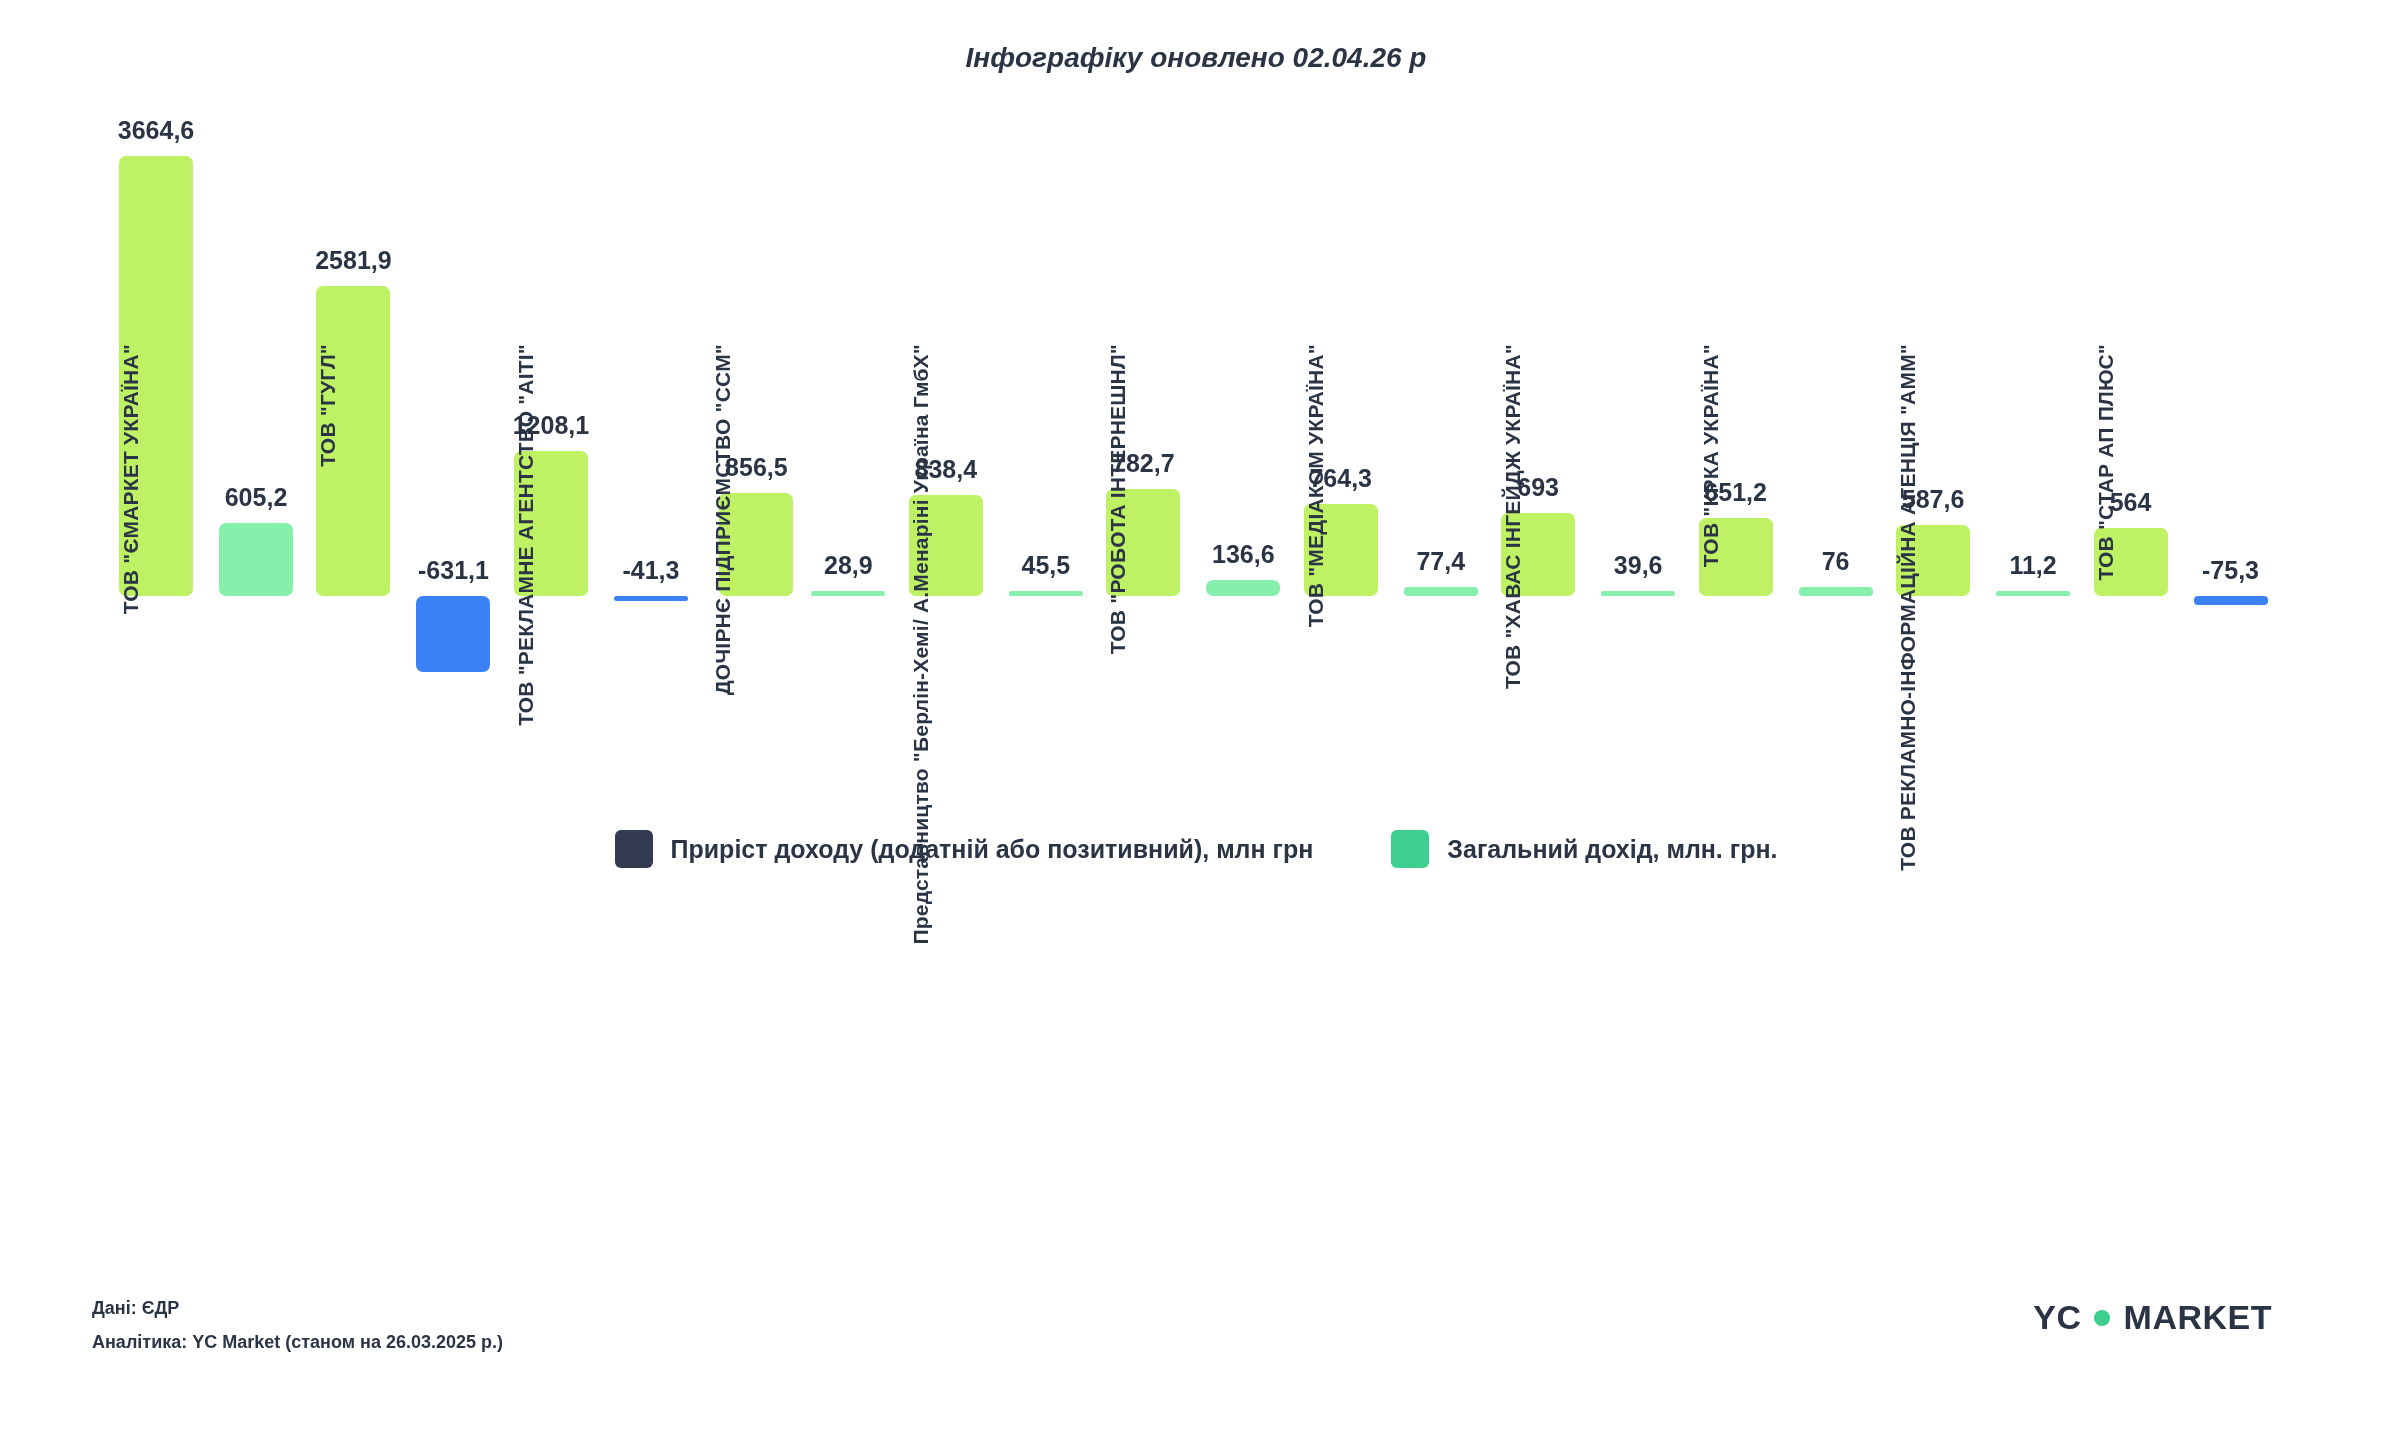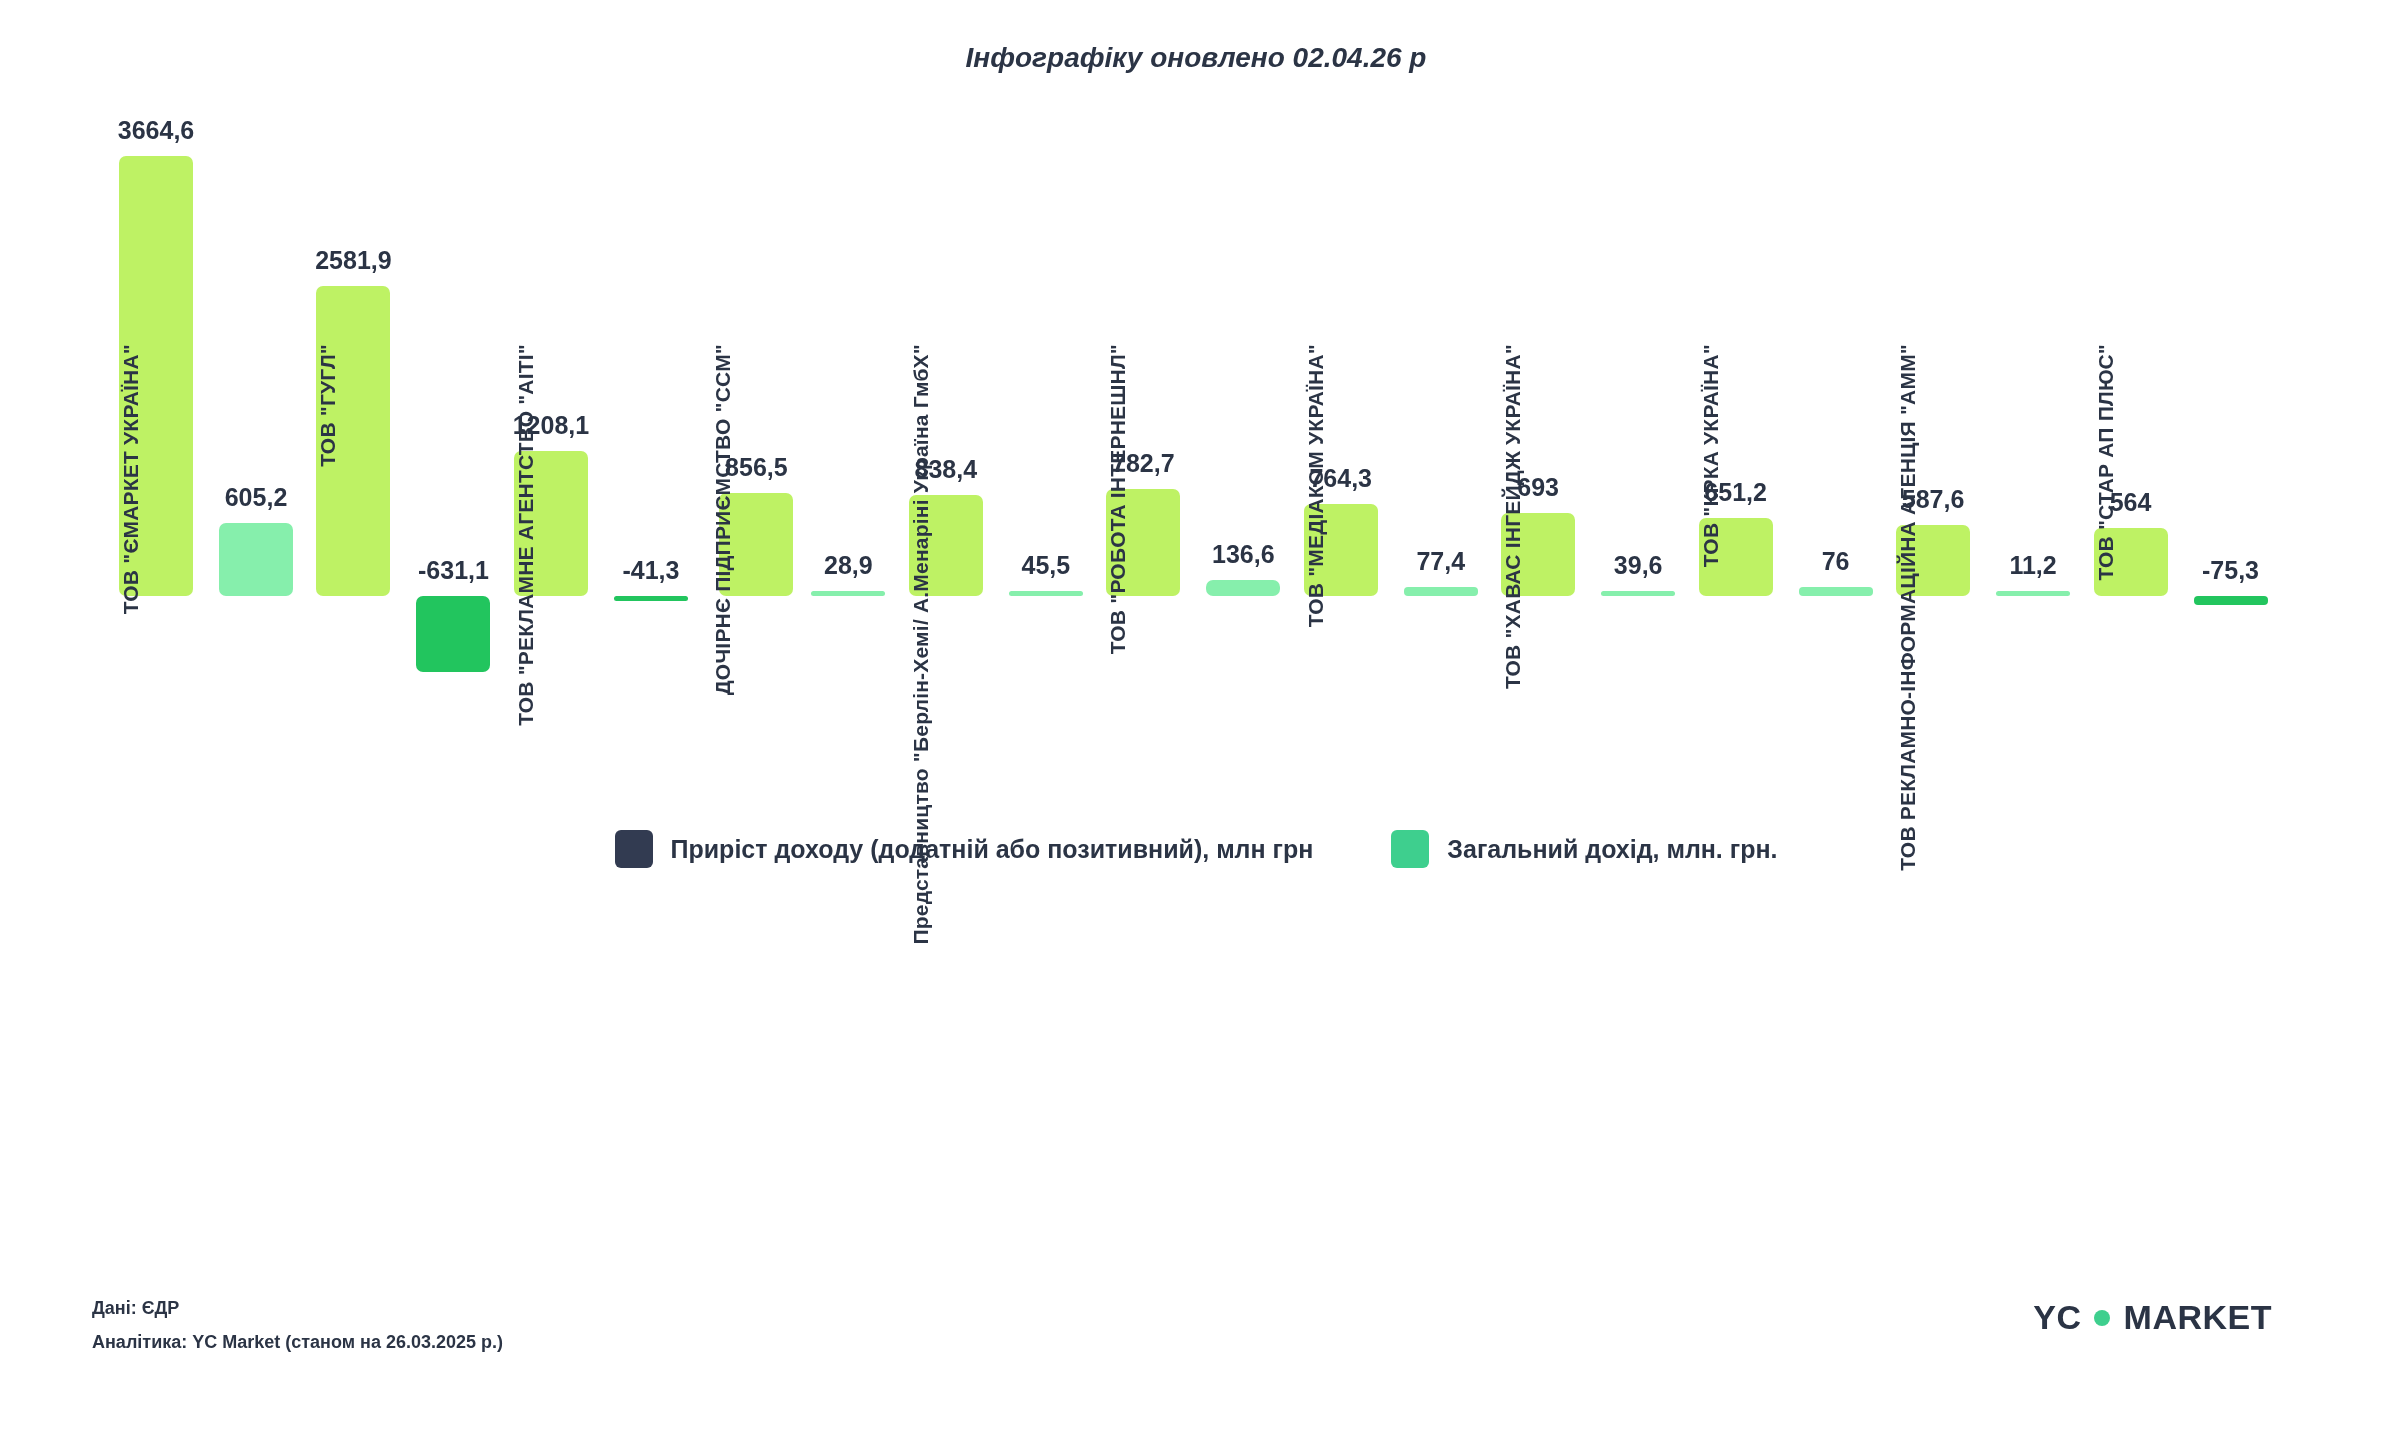--- a/index.html
+++ b/index.html
@@ -76,21 +76,21 @@
     position: absolute;
     bottom: 200px; 
   }
   .bar {
     position: relative;
     border-radius: 7px;
     width: 74px;
   }
   .bar.revenue { background: #bef264; }
   .bar.pos { background: #86efac; }
-  .bar.neg { background: #22c55e; }
+  .bar.neg { background: #3b82f6; }
   .bar.thin { border-radius: 4px; }
   .bar-label {
     position: absolute;
     left: 50%;
     transform: translateX(-50%);
     font-size: 25px;
     font-weight: bold;
     color: #2b3445;
     white-space: nowrap;
   }

